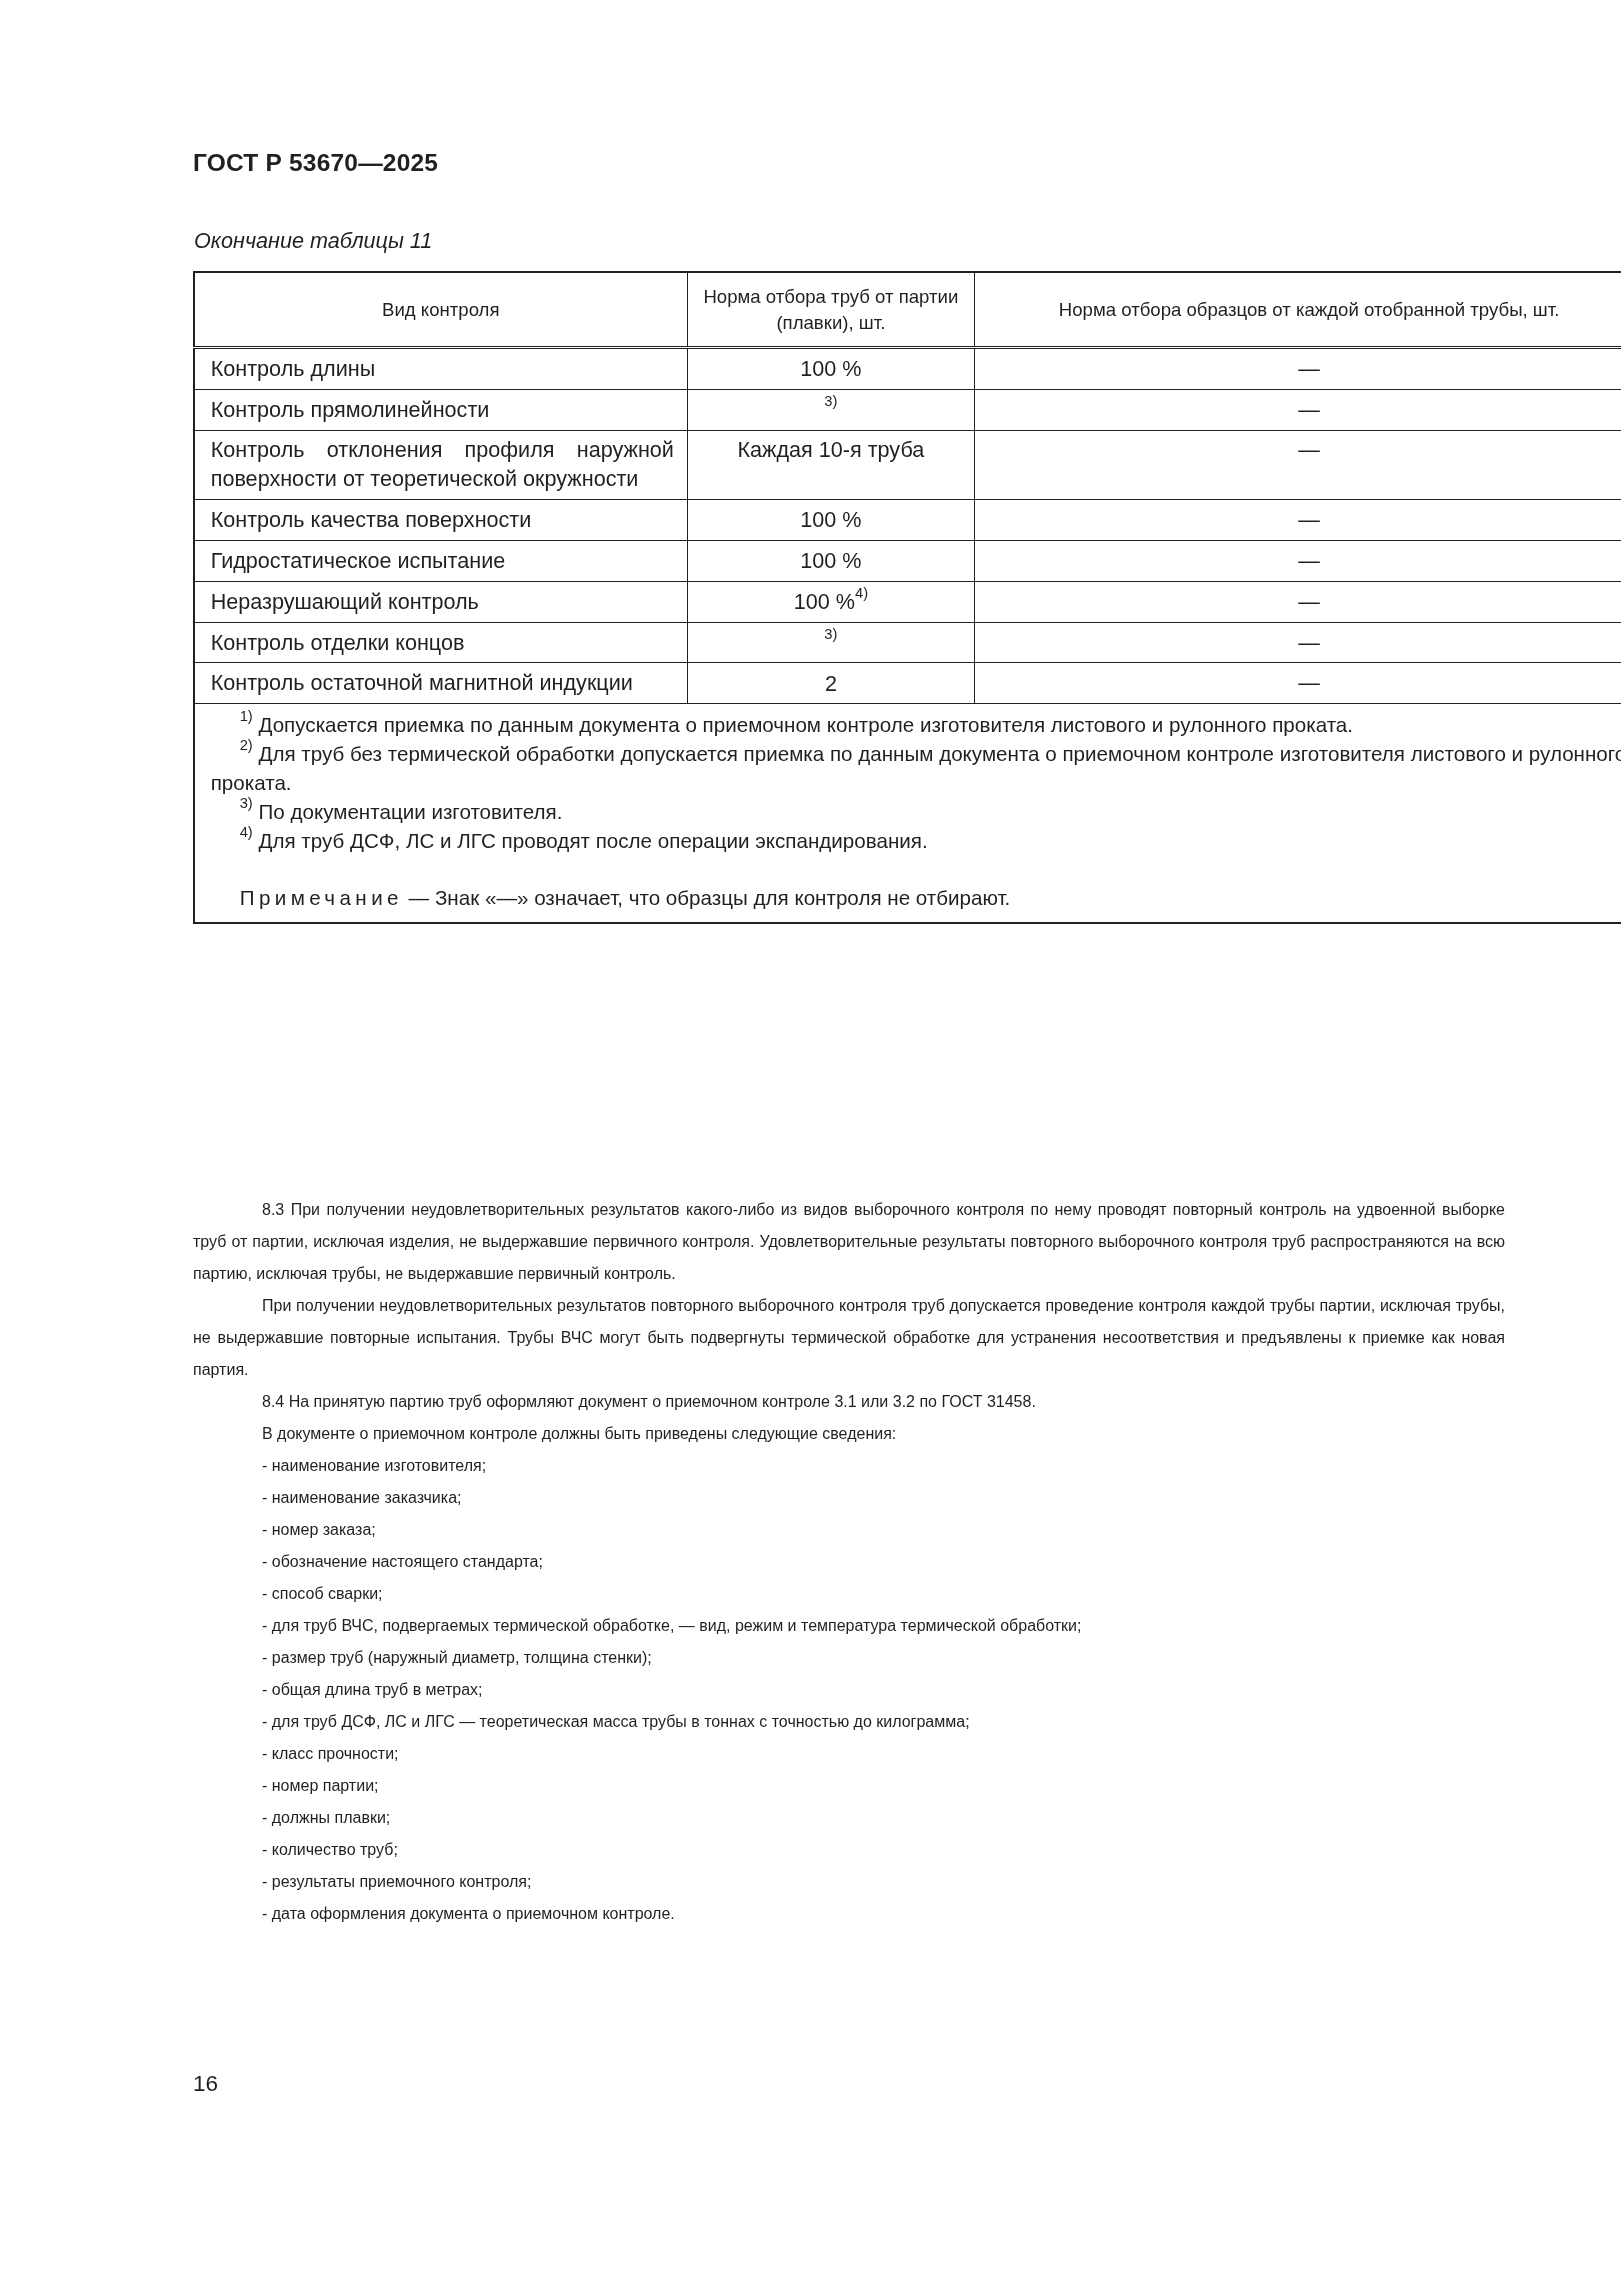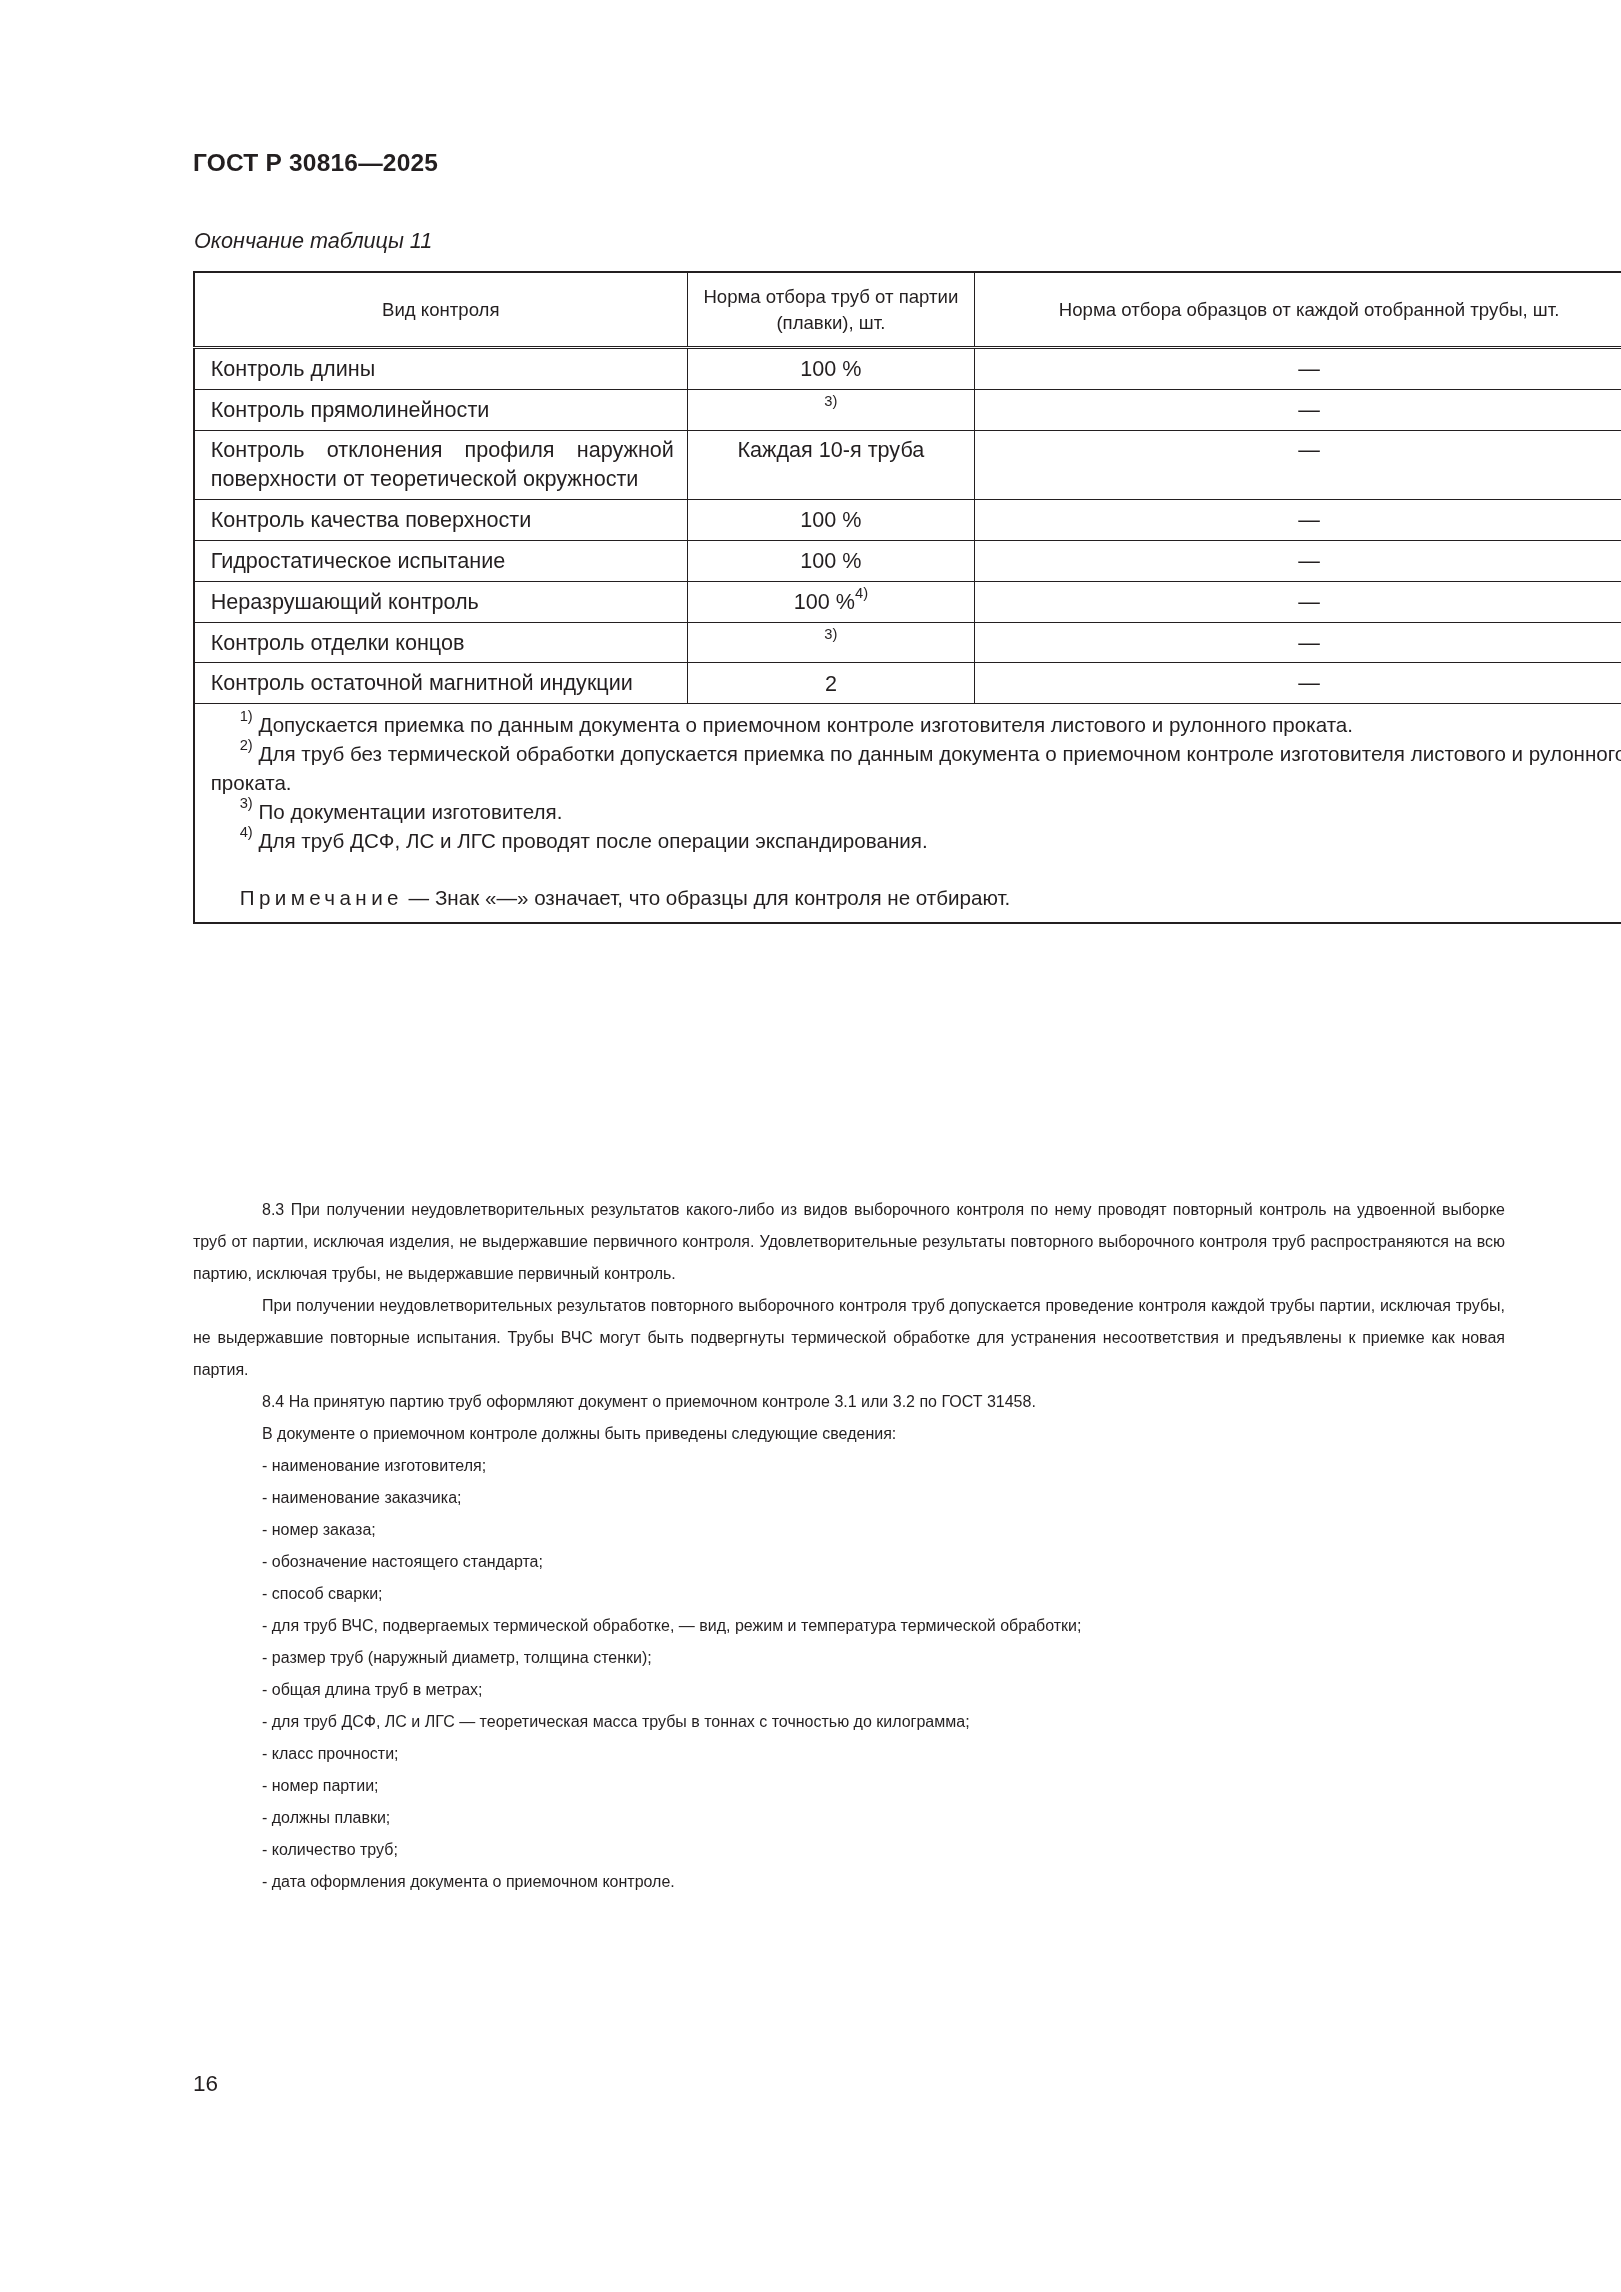--- a/index.html
+++ b/index.html
@@ -26,21 +26,21 @@
   .note { margin-top: 28px; text-indent: 29px; }
   .spaced { letter-spacing: 4.4px; }
   .body-text { position: absolute; left: 193px; top: 1194px; width: 1312px; font-size: 16px; line-height: 32px; text-align: justify; }
   .body-text p { margin: 0; text-indent: 69px; }
   .body-text .li { text-indent: 69px; }
   .page-num { position: absolute; left: 193px; top: 2071px; font-size: 22.5px; }
 </style>
 </head>
 <body>
 
-<div class="std-title">ГОСТ Р 30816—2025</div>
+<div class="std-title">ГОСТ Р 53670—2025</div>
 <div class="table-caption">Окончание таблицы 11</div>
 
 <table class="t11">
   <thead>
     <tr>
       <th class="c1">Вид контроля</th>
       <th class="c2">Норма отбора труб от партии (плавки), шт.</th>
       <th>Норма отбора образцов от каждой отобранной трубы, шт.</th>
     </tr>
   </thead>
@@ -108,17 +108,18 @@
   <div class="li">- обозначение настоящего стандарта;</div>
   <div class="li">- способ сварки;</div>
   <div class="li">- для труб ВЧС, подвергаемых термической обработке, — вид, режим и температура термической обработки;</div>
   <div class="li">- размер труб (наружный диаметр, толщина стенки);</div>
   <div class="li">- общая длина труб в метрах;</div>
   <div class="li">- для труб ДСФ, ЛС и ЛГС — теоретическая масса трубы в тоннах с точностью до килограмма;</div>
   <div class="li">- класс прочности;</div>
   <div class="li">- номер партии;</div>
   <div class="li">- должны плавки;</div>
   <div class="li">- количество труб;</div>
+  <div class="li">- результаты приемочного контроля;</div>
   <div class="li">- дата оформления документа о приемочном контроле.</div>
 </div>
 
 <div class="page-num">16</div>
 
 
 </body></html>

